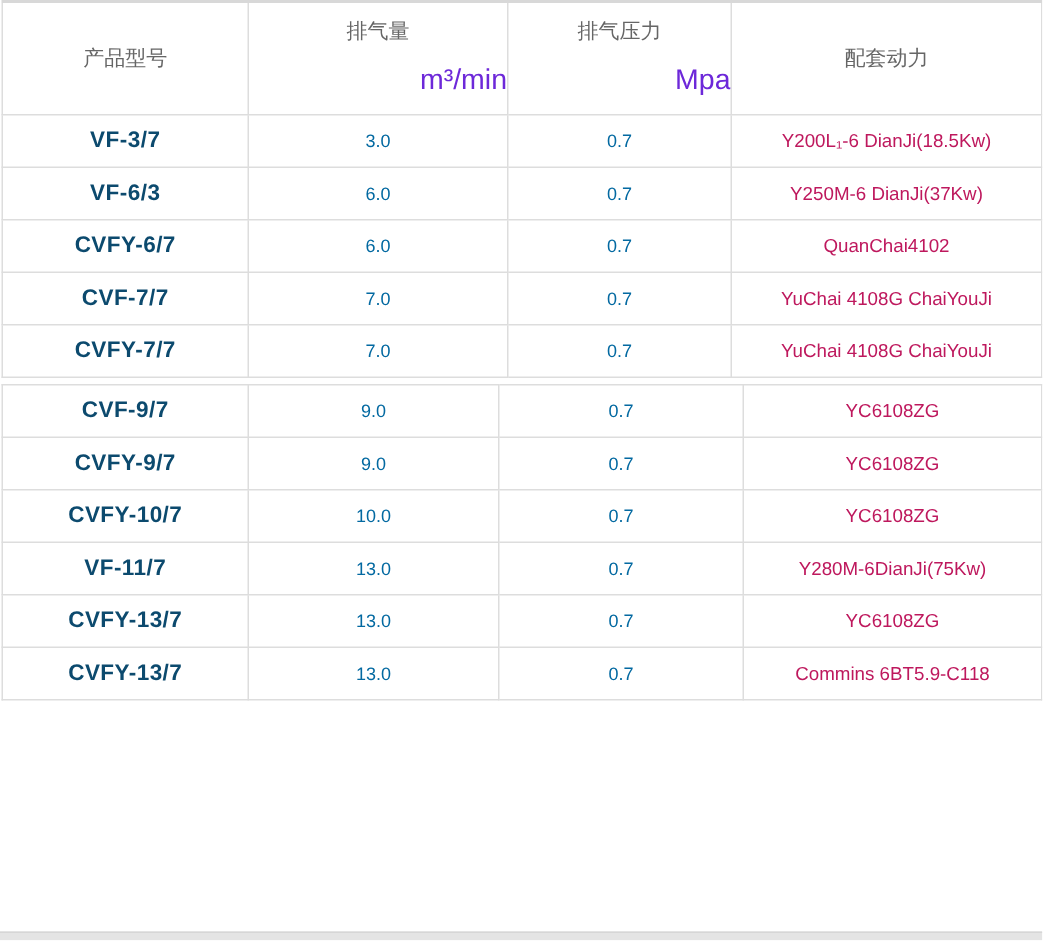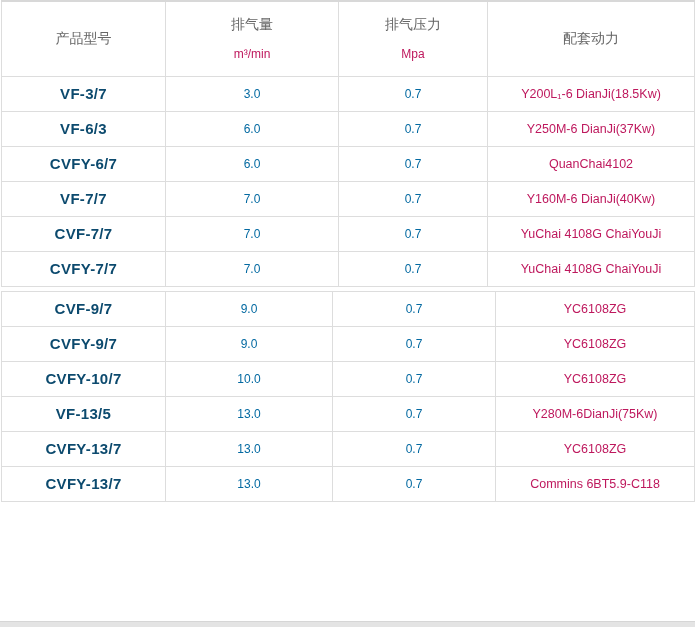--- a/index.html
+++ b/index.html
@@ -10,21 +10,21 @@
   table{border-collapse:collapse;table-layout:fixed;width:693px;margin-left:1px;}
   table.t1{border-top:2px solid #d8d8d8;}
   th,td{
     border:1px solid #dddddd;background:#ffffff;
     text-align:center;vertical-align:middle;padding:0;overflow:hidden;white-space:nowrap;
   }
   thead tr{height:75px;}
   .t1 tbody tr{height:35px;}
   .t2 tbody tr{height:35px;}
   th{font-weight:normal;color:#666666;font-size:14px;}
-  .hdr-unit{color:#be185d;font-size:12px;margin-top:13px;}
+  .hdr-unit{color:#6d28d9;font-size:19px;margin-top:13px;text-align:right;}
   td.model{font-weight:bold;color:#0c4a6e;font-size:15px;letter-spacing:.3px;}
   td.displacement,td.pressure{color:#0369a1;font-size:12px;}
   td.power{color:#be185d;font-size:12.5px;}
   .table-gap{height:4px;}
   .next-table-edge{
     position:absolute;left:0;bottom:0;width:695px;height:5px;
     background:#e4e4e4;border-top:1px solid #d6d6d6;
   }
 </style>
 </head>
@@ -70,26 +70,20 @@
           <td class="pressure">0.7</td>
           <td class="power">Y250M-6 DianJi(37Kw)</td>
         </tr>
         <tr>
           <td class="model">CVFY-6/7</td>
           <td class="displacement">6.0</td>
           <td class="pressure">0.7</td>
           <td class="power">QuanChai4102</td>
         </tr>
         <tr>
-          <td class="model">VF-7/7</td>
-          <td class="displacement">7.0</td>
-          <td class="pressure">0.7</td>
-          <td class="power">Y160M-6 DianJi(40Kw)</td>
-        </tr>
-        <tr>
           <td class="model">CVF-7/7</td>
           <td class="displacement">7.0</td>
           <td class="pressure">0.7</td>
           <td class="power">YuChai 4108G ChaiYouJi</td>
         </tr>
         <tr>
           <td class="model">CVFY-7/7</td>
           <td class="displacement">7.0</td>
           <td class="pressure">0.7</td>
           <td class="power">YuChai 4108G ChaiYouJi</td>
@@ -119,21 +113,21 @@
           <td class="pressure">0.7</td>
           <td class="power">YC6108ZG</td>
         </tr>
         <tr>
           <td class="model">CVFY-10/7</td>
           <td class="displacement">10.0</td>
           <td class="pressure">0.7</td>
           <td class="power">YC6108ZG</td>
         </tr>
         <tr>
-          <td class="model">VF-13/5</td>
+          <td class="model">VF-11/7</td>
           <td class="displacement">13.0</td>
           <td class="pressure">0.7</td>
           <td class="power">Y280M-6DianJi(75Kw)</td>
         </tr>
         <tr>
           <td class="model">CVFY-13/7</td>
           <td class="displacement">13.0</td>
           <td class="pressure">0.7</td>
           <td class="power">YC6108ZG</td>
         </tr>

